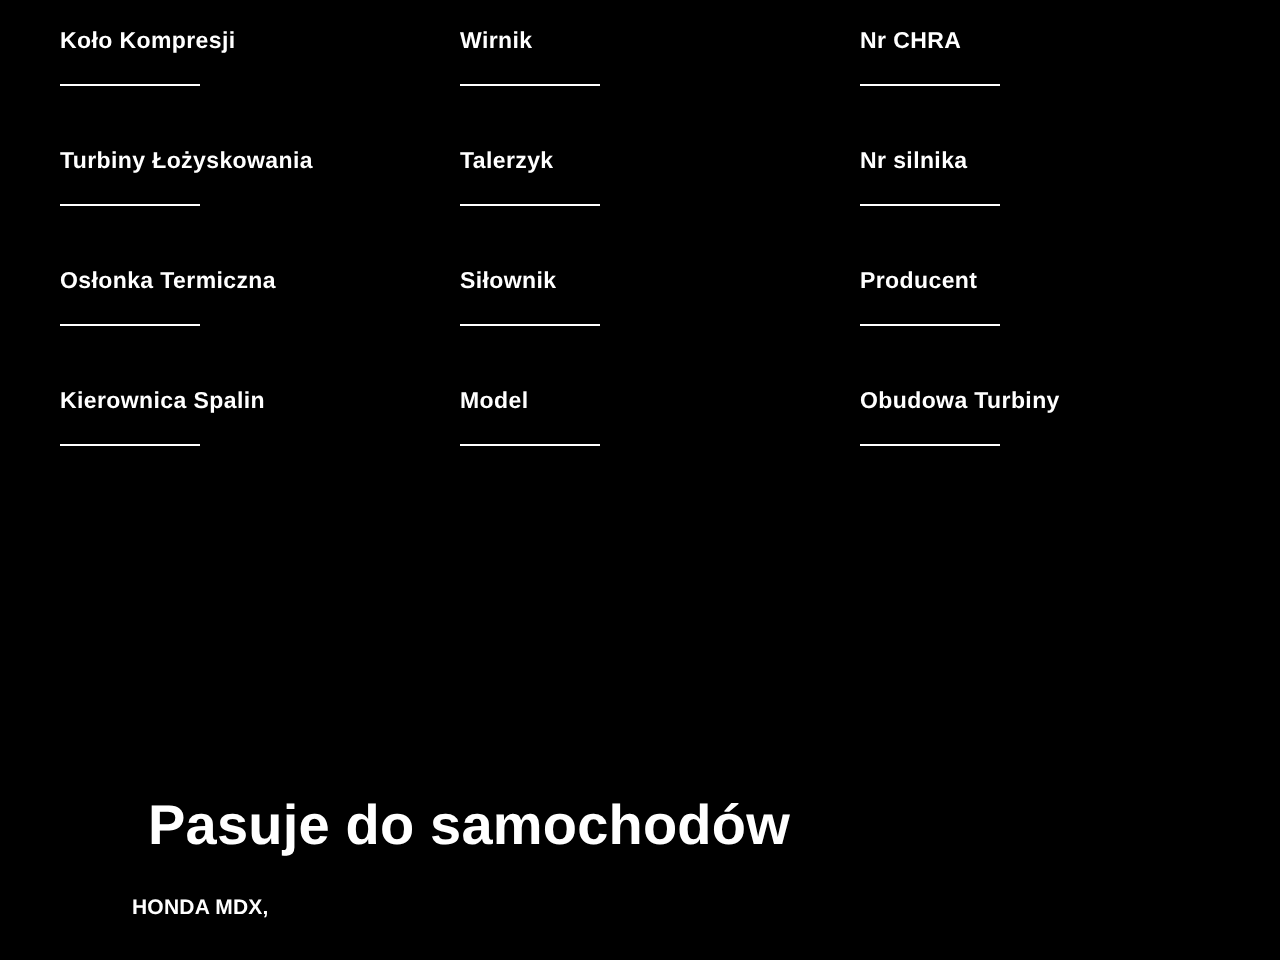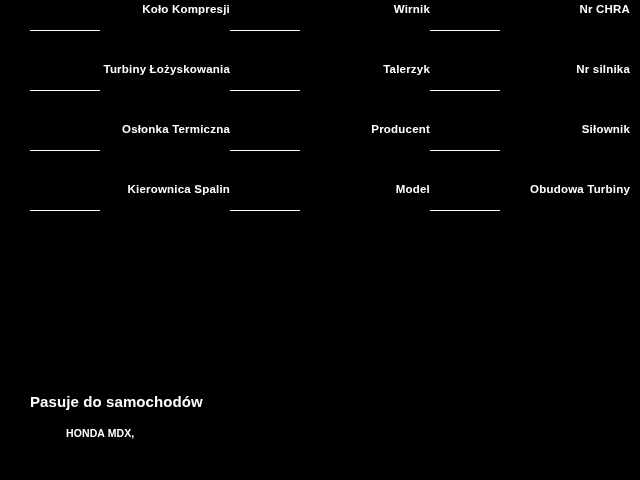--- a/index.html
+++ b/index.html
@@ -13,27 +13,26 @@
     color: #ffffff;
     font-family: "Liberation Sans", sans-serif;
     overflow: hidden;
     position: relative;
   }
   #spec-grid {
     position: absolute;
     left: 0;
     top: 0;
     width: 640px;
-    padding-top: 2px;
+    padding-top: 14px;
     display: grid;
     grid-template-columns: 200px 200px 200px;
     grid-auto-rows: 60px;
     padding-left: 30px;
     box-sizing: border-box;
-    text-align: right;
   }
   .spec-field {
     position: relative;
   }
   .spec-label {
     font-size: 11.5px;
     font-weight: bold;
     letter-spacing: 0.2px;
     line-height: 14px;
     color: #ffffff;
@@ -45,25 +44,26 @@
     height: 1px;
     background: #ffffff;
   }
   #fitment {
     position: absolute;
     left: 30px;
     top: 378px;
     width: 580px;
   }
   #fitment-title {
-    font-size: 15px;
+    font-size: 28px;
     font-weight: bold;
     line-height: 24px;
     letter-spacing: 0.1px;
     color: #ffffff;
+    margin-left: 44px;
   }
   #fitment-list {
     margin-top: 4px;
     font-size: 10.5px;
     font-weight: bold;
     letter-spacing: 0.1px;
     line-height: 13px;
     color: #ffffff;
     padding-left: 36px;
   }
@@ -96,25 +96,25 @@
   <div class="spec-field">
     <div class="spec-label">Nr silnika</div>
     <div class="spec-rule"></div>
   </div>
 
   <div class="spec-field">
     <div class="spec-label">Osłonka Termiczna</div>
     <div class="spec-rule"></div>
   </div>
   <div class="spec-field">
-    <div class="spec-label">Producent</div>
+    <div class="spec-label">Siłownik</div>
     <div class="spec-rule"></div>
   </div>
   <div class="spec-field">
-    <div class="spec-label">Siłownik</div>
+    <div class="spec-label">Producent</div>
     <div class="spec-rule"></div>
   </div>
 
   <div class="spec-field">
     <div class="spec-label">Kierownica Spalin</div>
     <div class="spec-rule"></div>
   </div>
   <div class="spec-field">
     <div class="spec-label">Model</div>
     <div class="spec-rule"></div>

